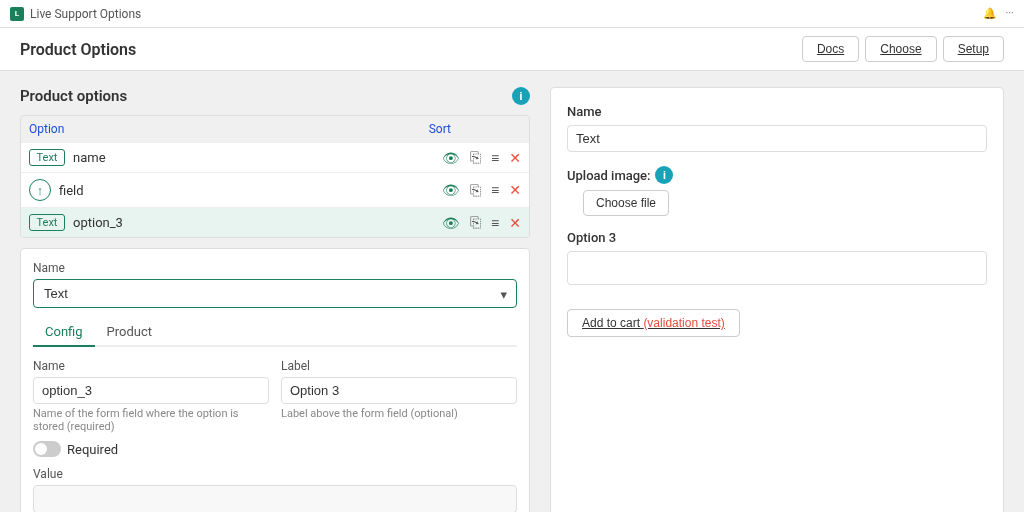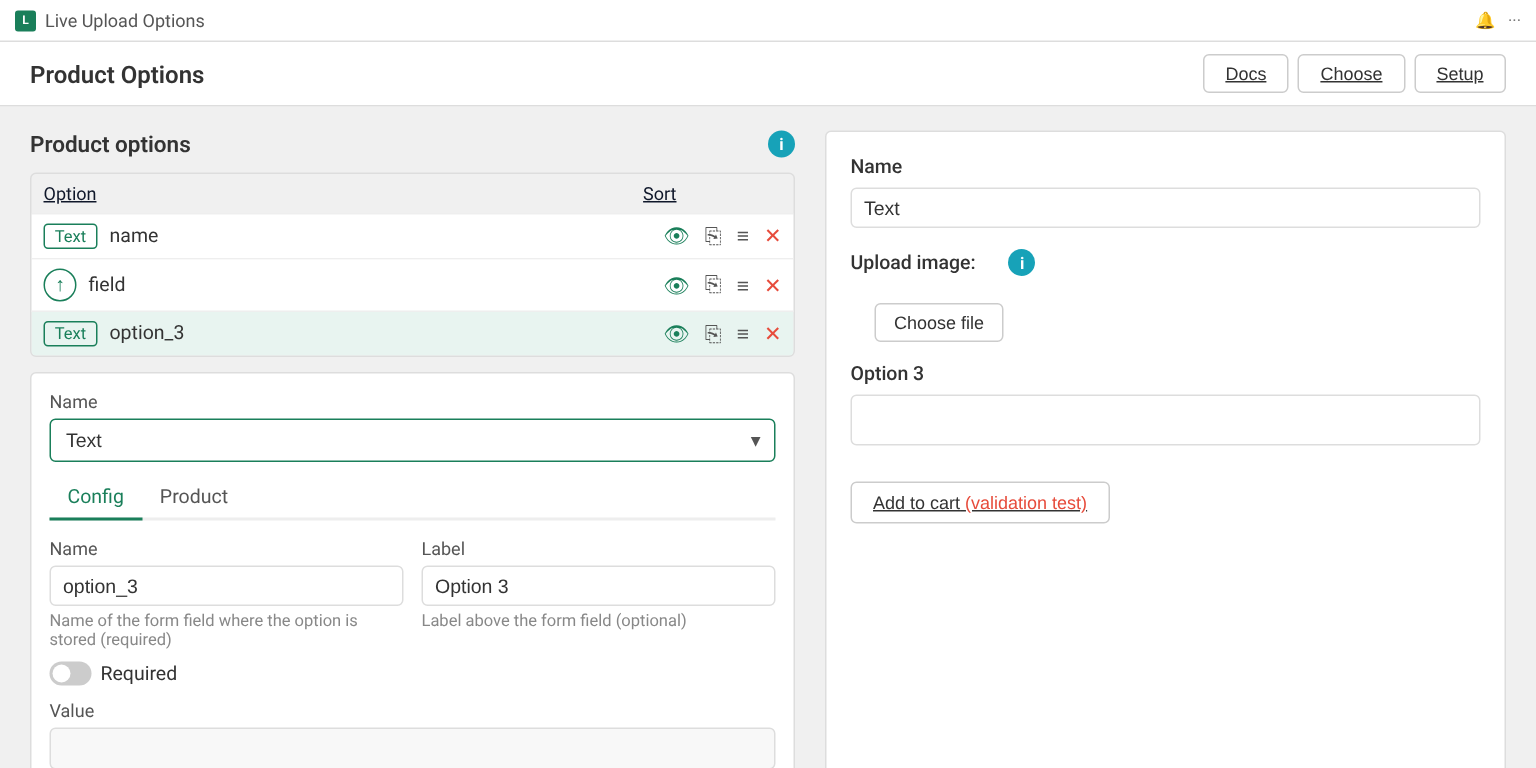--- a/index.html
+++ b/index.html
@@ -30,21 +30,21 @@
     
     .main-content { padding: 16px 20px; display: flex; gap: 20px; min-height: calc(512px - 60px); }
 
     
     .left-panel { flex: 0 0 510px; }
 
     
     .section-header { display: flex; align-items: center; justify-content: space-between; margin-bottom: 10px; }
     .section-title { font-size: 15px; font-weight: 600; color: #333; }
     .info-icon { width: 18px; height: 18px; background: #17a2b8; border-radius: 50%; color: white; font-size: 11px; display: flex; align-items: center; justify-content: center; font-weight: bold; cursor: pointer; }
-    .options-table-header { display: flex; align-items: center; padding: 6px 8px; border-bottom: 1px solid #eee; color: #0f172a; font-size: 12px; text-decoration: underline; }
+    .options-table-header { display: flex; align-items: center; padding: 6px 8px; border-bottom: 1px solid #eee; color: #1d4ed8; font-size: 12px; }
     .col-option { flex: 1; }
     .col-sort { margin-left: auto; margin-right: 70px; }
 
     .option-row {
       display: flex; align-items: center; padding: 6px 8px; border-bottom: 1px solid #eee;
       background: #fff;
     }
     .option-row.selected { background: #e8f4f0; }
     .option-row:last-child { border-bottom: none; }
 
@@ -112,21 +112,21 @@
     
     .right-panel { flex: 1; background: #fff; border: 1px solid #ddd; border-radius: 4px; padding: 16px; }
 
     .right-field-group { margin-bottom: 14px; }
     .right-label { font-size: 13px; color: #333; margin-bottom: 6px; font-weight: 500; }
     .right-input {
       width: 100%; padding: 6px 10px; border: 1px solid #ddd; border-radius: 4px;
       font-size: 13px; color: #333; background: #fff;
     }
 
-    .upload-label { display: flex; align-items: center; gap: 22px; font-size: 13px; font-weight: 500; color: #333; margin-bottom: 18px; }
+    .upload-label { display: flex; align-items: center; gap: 5px; font-size: 13px; font-weight: 500; color: #333; margin-bottom: 6px; }
     .choose-file-btn {
       background: #fff; border: 1px solid #ccc; border-radius: 4px;
       padding: 5px 12px; font-size: 12px; cursor: pointer; color: #333; margin-left: 16px;
     }
 
     .option3-input {
       width: 100%; padding: 6px 10px; border: 1px solid #ddd; border-radius: 4px;
       font-size: 13px; min-height: 34px; background: #fff;
     }
 
@@ -137,21 +137,21 @@
     .validation-text { color: #e74c3c; }
 
     .options-block { border: 1px solid #ddd; border-radius: 4px; overflow: hidden; margin-bottom: 0; }
   </style>
 </head>
 <body>
 
 <div class="title-bar">
   <div class="title-bar-left">
     <div class="title-bar-logo">L</div>
-    <span>Live Upload Options</span>
+    <span>Live Support Options</span>
   </div>
   <div class="title-bar-right">
     <span>🔔</span>
     <span>···</span>
   </div>
 </div>
 
 <div class="app-header">
   <span class="app-title">Product Options</span>
   <div class="header-buttons">

